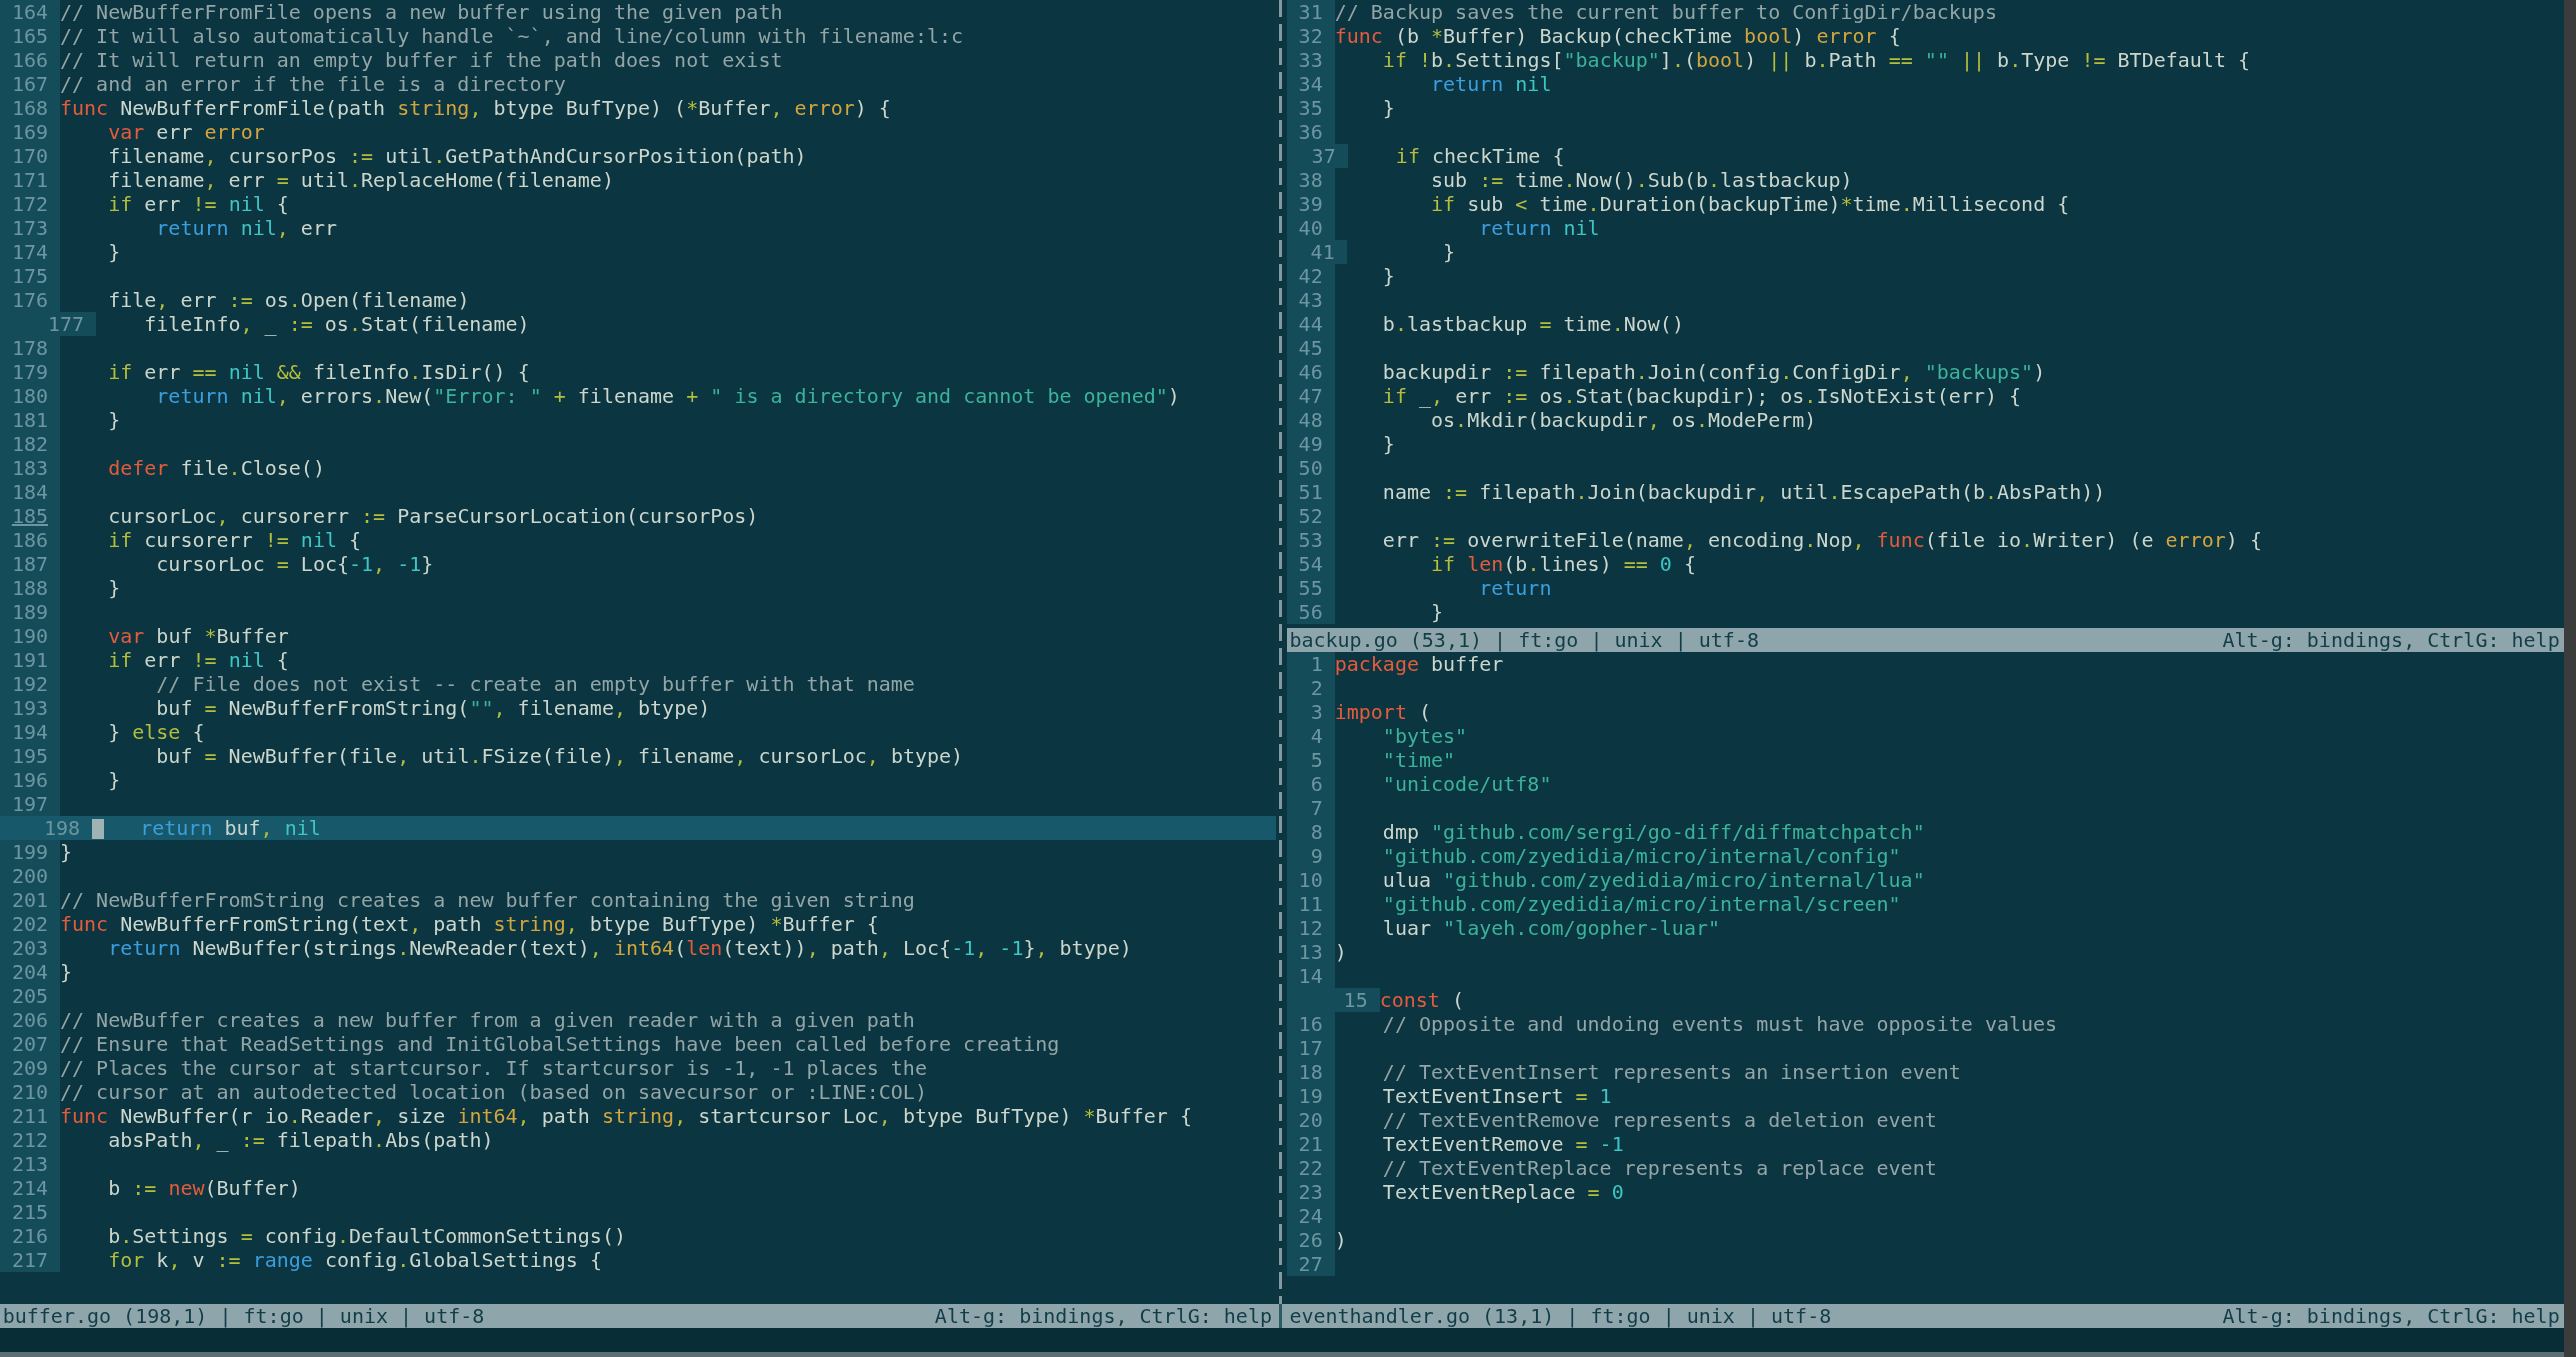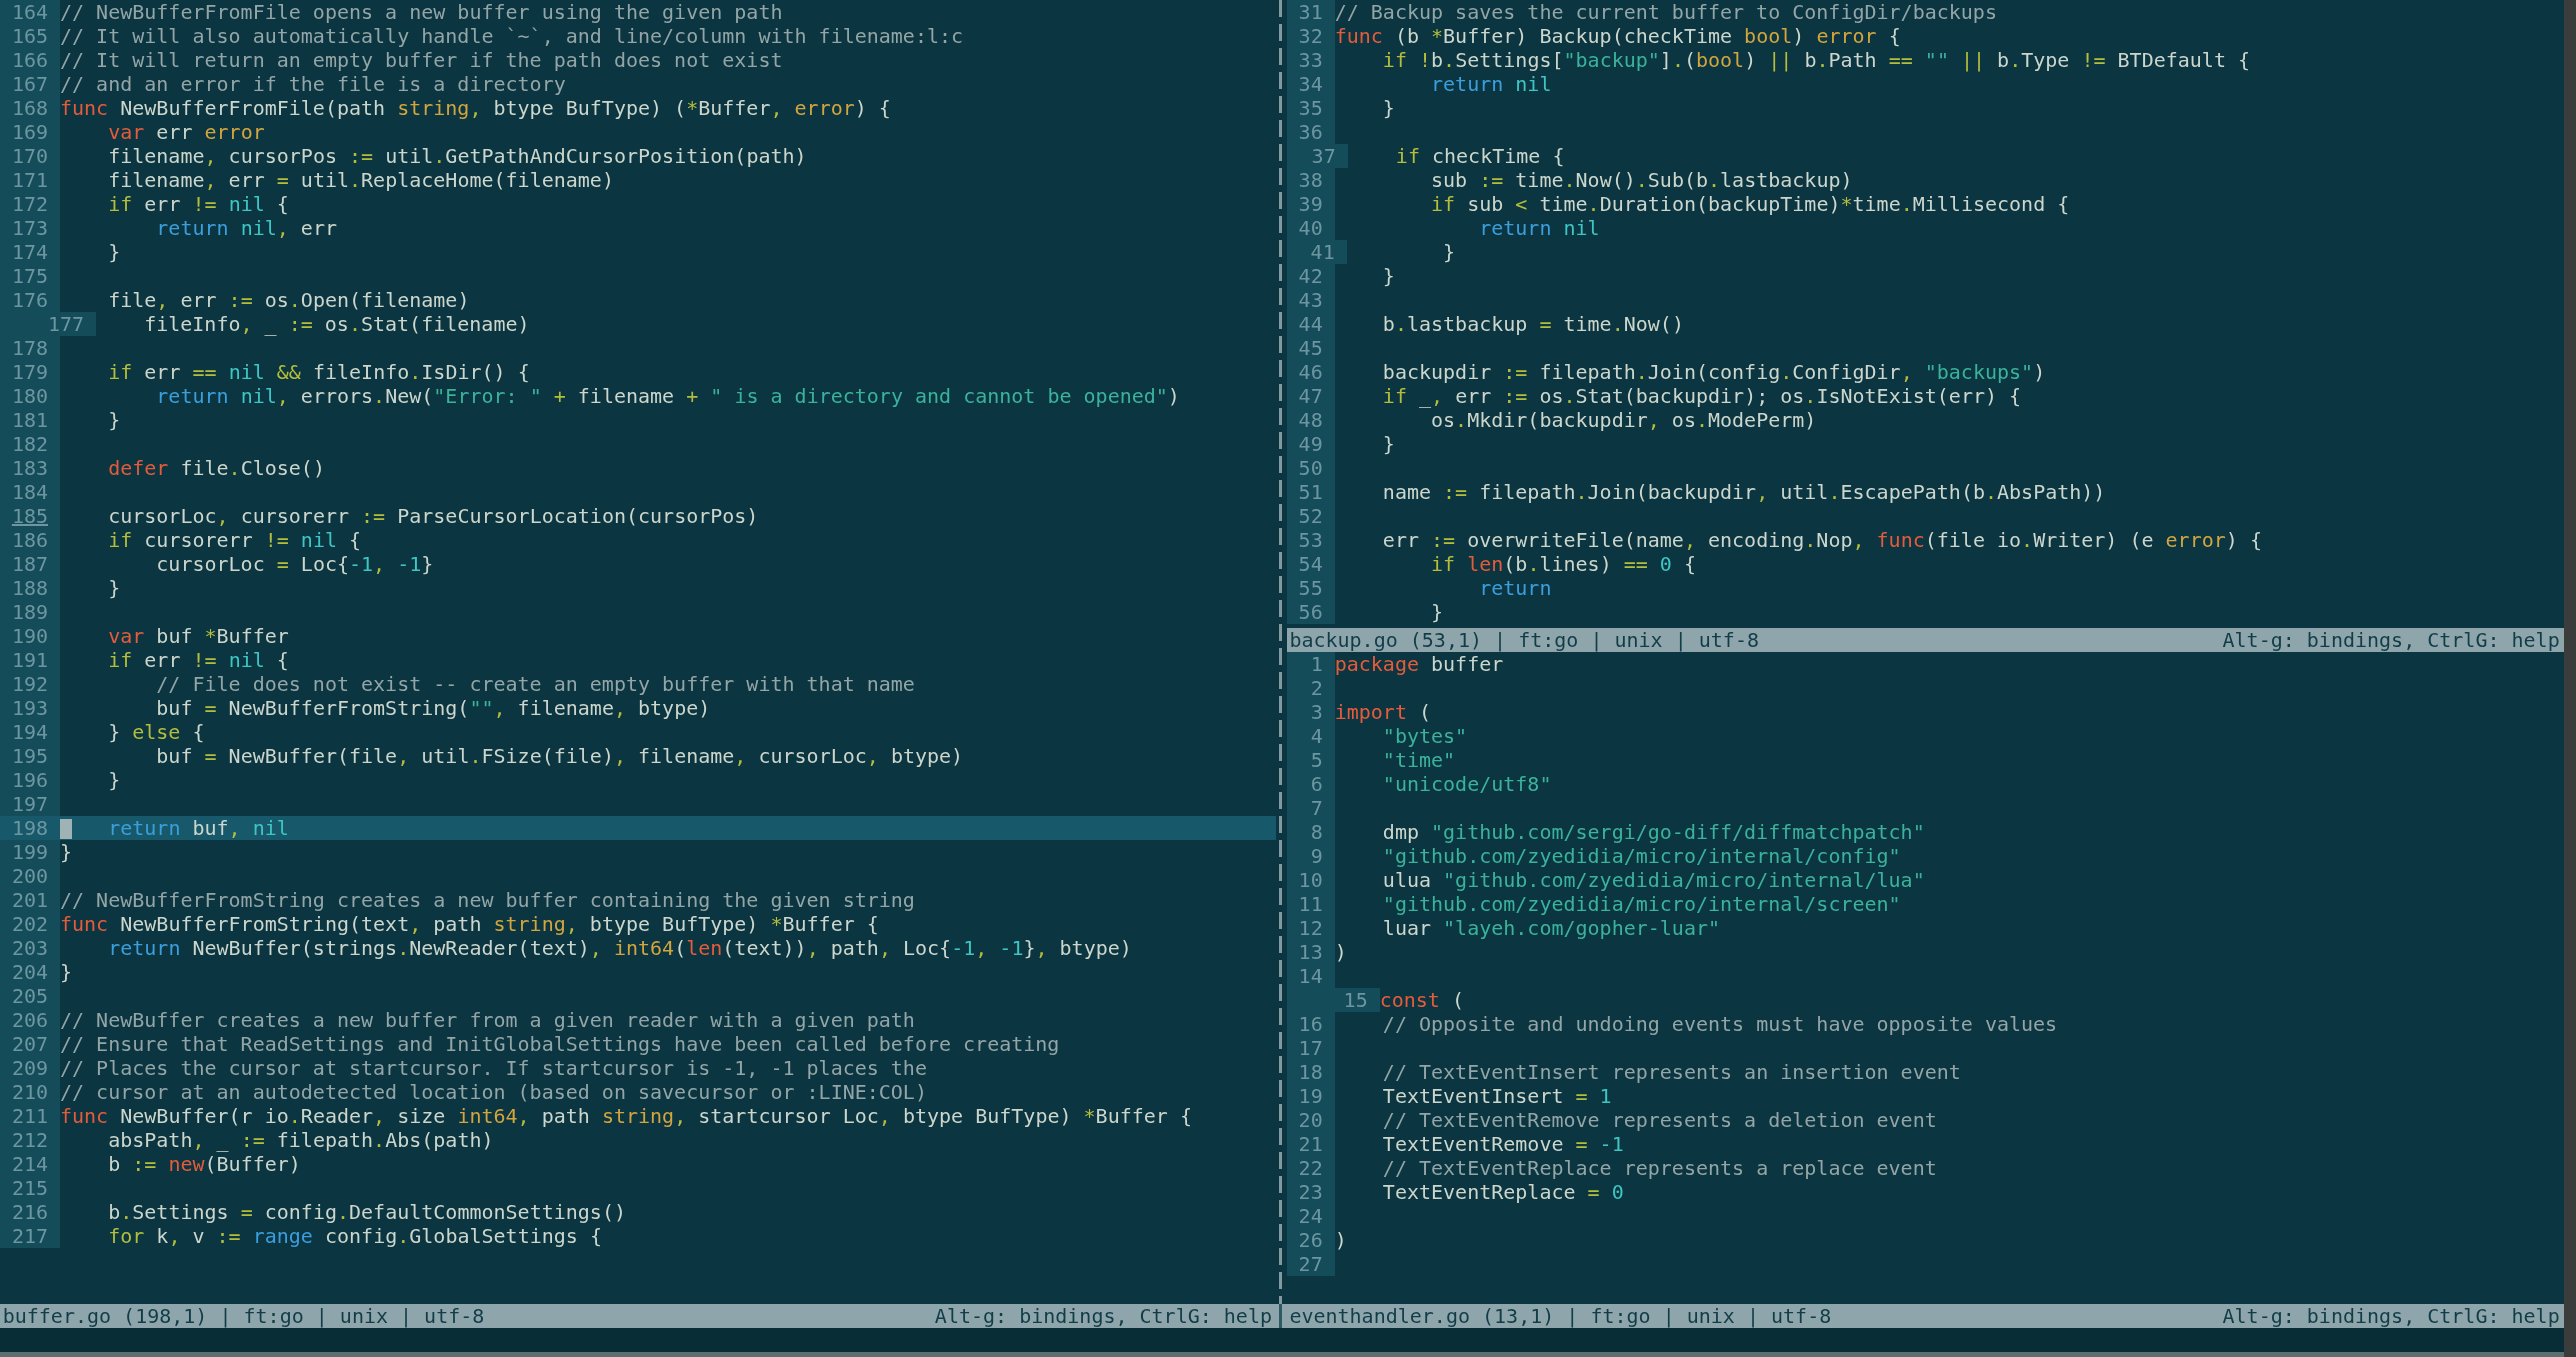--- a/index.html
+++ b/index.html
@@ -10,21 +10,21 @@
   .term{width:2564px;display:flex;flex-direction:column;}
   .main{display:flex;flex-direction:row;height:1328px;}
   .col{display:flex;flex-direction:column;}
   .col.left{width:1276px;}
   .col.right{width:1277px;}
   .pane{background:var(--bg);overflow:hidden;position:relative;}
   .pane0{height:1304px;}
   .pane1{height:628px;}
   .pane2{height:652px;}
   .row{height:24px;white-space:pre;display:flex;overflow:hidden;}
-  .row.current{background:var(--cursorline-bg);}
+  .row.current{background:var(--cursorline-bg);padding-left:32px;}
   .gutter{display:inline-block;flex:none;text-align:right;color:var(--linenum);
           background:var(--gutter-bg);padding-right:12px;box-sizing:content-box;}
   .row.current .gutter{background:transparent;}
   .code{position:relative;flex:1;color:var(--tk-d);}
   .cursor{position:absolute;left:0;top:2.7px;width:12px;height:20px;background:var(--cursor);}
   .divider{width:10.7px;background:var(--bg);position:relative;flex:none;}
   .divider::before{content:"";position:absolute;left:3.4px;top:0;bottom:24px;width:2.7px;
     background:repeating-linear-gradient(180deg,var(--divider-fg) 0 17.4px,transparent 17.4px 24px);}
   .divider::after{content:"";position:absolute;left:0;bottom:0;height:24px;width:100%;
     background:linear-gradient(90deg,var(--sb-bg) 0 3.4px,#2e5a63 3.4px 6px,var(--sb-bg) 6px 100%);}
@@ -87,20 +87,21 @@
             <div class="row"><span class="gutter" style="width: 48px;">202</span><span class="code"><span class="tk-k">func</span><span class="tk-d"> NewBufferFromString(text</span><span class="tk-g">,</span><span class="tk-d"> path </span><span class="tk-t">string</span><span class="tk-g">,</span><span class="tk-d"> btype BufType) </span><span class="tk-g">*</span><span class="tk-d">Buffer {</span></span></div>
             <div class="row"><span class="gutter" style="width: 48px;">203</span><span class="code"><span class="tk-d">    </span><span class="tk-b">return</span><span class="tk-d"> NewBuffer(strings</span><span class="tk-g">.</span><span class="tk-d">NewReader(text)</span><span class="tk-g">,</span><span class="tk-d"> </span><span class="tk-t">int64</span><span class="tk-d">(</span><span class="tk-k">len</span><span class="tk-d">(text))</span><span class="tk-g">,</span><span class="tk-d"> path</span><span class="tk-g">,</span><span class="tk-d"> Loc{</span><span class="tk-n">-1</span><span class="tk-g">,</span><span class="tk-d"> </span><span class="tk-n">-1</span><span class="tk-d">}</span><span class="tk-g">,</span><span class="tk-d"> btype)</span></span></div>
             <div class="row"><span class="gutter" style="width: 48px;">204</span><span class="code"><span class="tk-d">}</span></span></div>
             <div class="row"><span class="gutter" style="width: 48px;">205</span><span class="code"></span></div>
             <div class="row"><span class="gutter" style="width: 48px;">206</span><span class="code"><span class="tk-c">// NewBuffer creates a new buffer from a given reader with a given path</span></span></div>
             <div class="row"><span class="gutter" style="width: 48px;">207</span><span class="code"><span class="tk-c">// Ensure that ReadSettings and InitGlobalSettings have been called before creating</span></span></div>
             <div class="row"><span class="gutter" style="width: 48px;">209</span><span class="code"><span class="tk-c">// Places the cursor at startcursor. If startcursor is -1, -1 places the</span></span></div>
             <div class="row"><span class="gutter" style="width: 48px;">210</span><span class="code"><span class="tk-c">// cursor at an autodetected location (based on savecursor or :LINE:COL)</span></span></div>
             <div class="row"><span class="gutter" style="width: 48px;">211</span><span class="code"><span class="tk-k">func</span><span class="tk-d"> NewBuffer(r io</span><span class="tk-g">.</span><span class="tk-d">Reader</span><span class="tk-g">,</span><span class="tk-d"> size </span><span class="tk-t">int64</span><span class="tk-g">,</span><span class="tk-d"> path </span><span class="tk-t">string</span><span class="tk-g">,</span><span class="tk-d"> startcursor Loc</span><span class="tk-g">,</span><span class="tk-d"> btype BufType) </span><span class="tk-g">*</span><span class="tk-d">Buffer {</span></span></div>
             <div class="row"><span class="gutter" style="width: 48px;">212</span><span class="code"><span class="tk-d">    absPath</span><span class="tk-g">,</span><span class="tk-d"> _ </span><span class="tk-g">:=</span><span class="tk-d"> filepath</span><span class="tk-g">.</span><span class="tk-d">Abs(path)</span></span></div>
+            <div class="row"><span class="gutter" style="width: 48px;">213</span><span class="code"></span></div>
             <div class="row"><span class="gutter" style="width: 48px;">214</span><span class="code"><span class="tk-d">    b </span><span class="tk-g">:=</span><span class="tk-d"> </span><span class="tk-k">new</span><span class="tk-d">(Buffer)</span></span></div>
             <div class="row"><span class="gutter" style="width: 48px;">215</span><span class="code"></span></div>
             <div class="row"><span class="gutter" style="width: 48px;">216</span><span class="code"><span class="tk-d">    b</span><span class="tk-g">.</span><span class="tk-d">Settings </span><span class="tk-g">=</span><span class="tk-d"> config</span><span class="tk-g">.</span><span class="tk-d">DefaultCommonSettings()</span></span></div>
             <div class="row"><span class="gutter" style="width: 48px;">217</span><span class="code"><span class="tk-d">    </span><span class="tk-g">for</span><span class="tk-d"> k</span><span class="tk-g">,</span><span class="tk-d"> v </span><span class="tk-g">:=</span><span class="tk-d"> </span><span class="tk-b">range</span><span class="tk-d"> config</span><span class="tk-g">.</span><span class="tk-d">GlobalSettings {</span></span></div>
           </div>
         <div class="statusbar">
           <span>buffer.go (198,1) | ft:go | unix | utf-8</span>
           <span>Alt-g: bindings, CtrlG: help</span>
         </div>
       </div>

